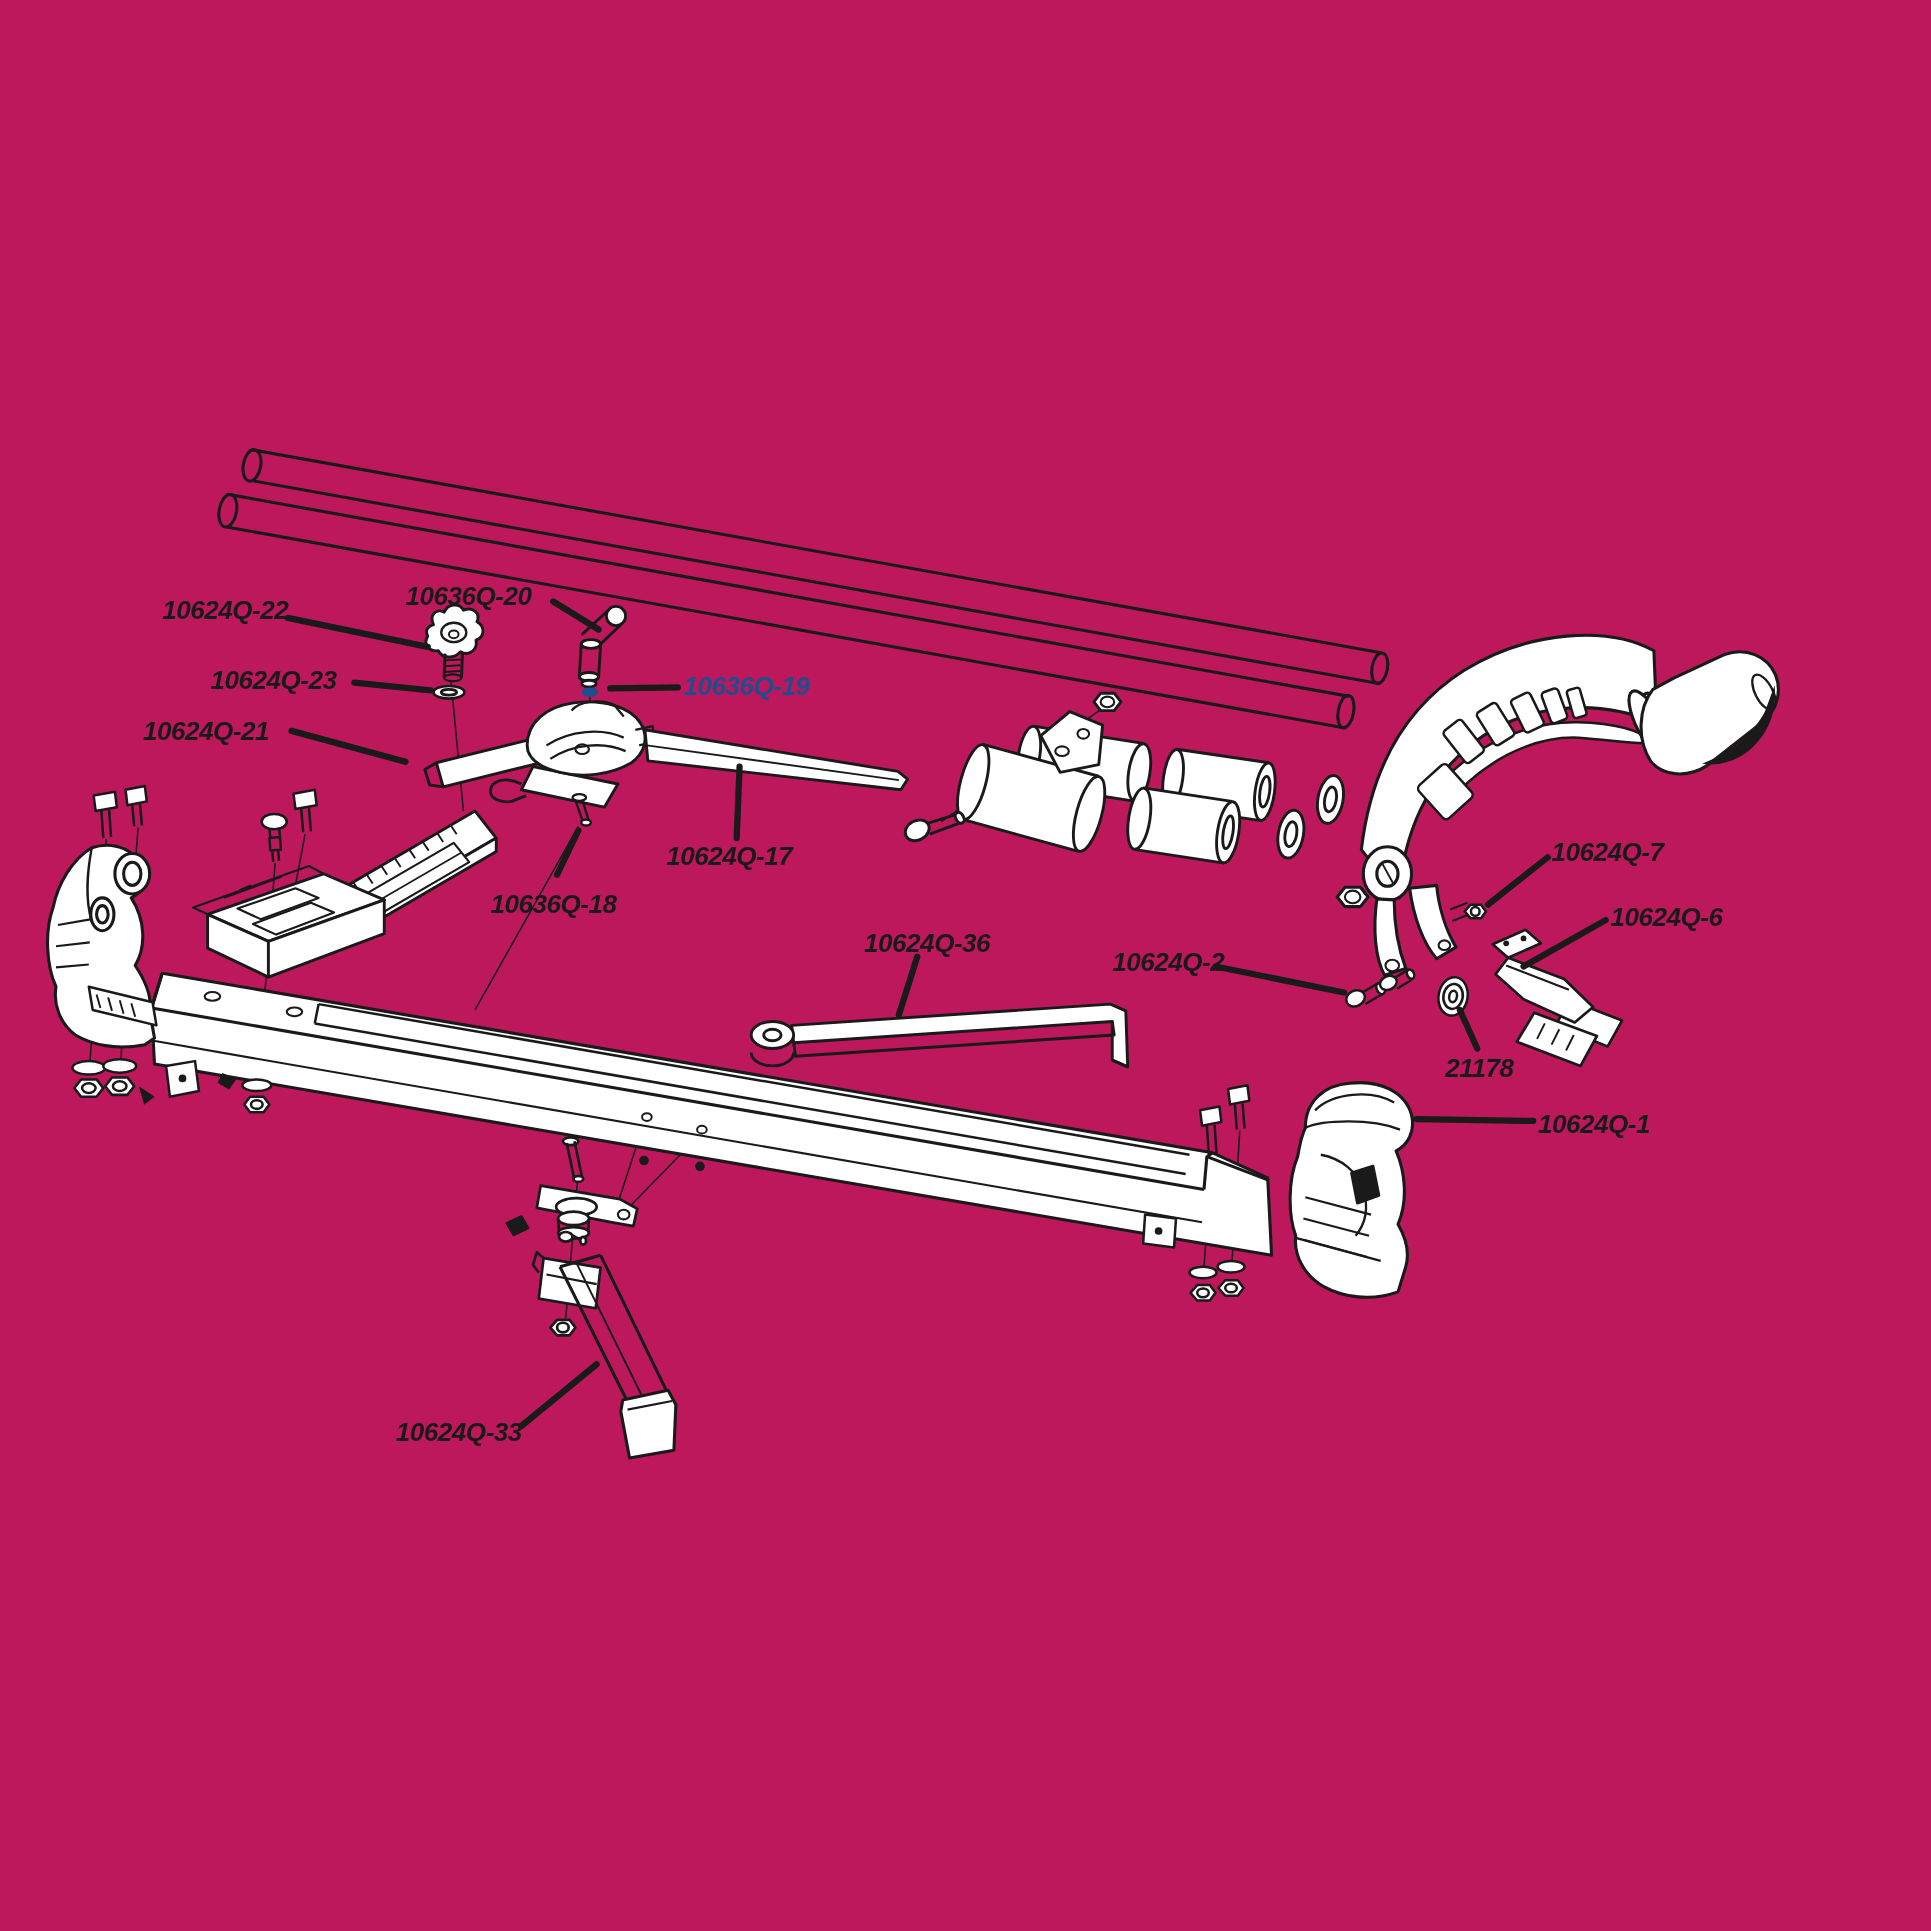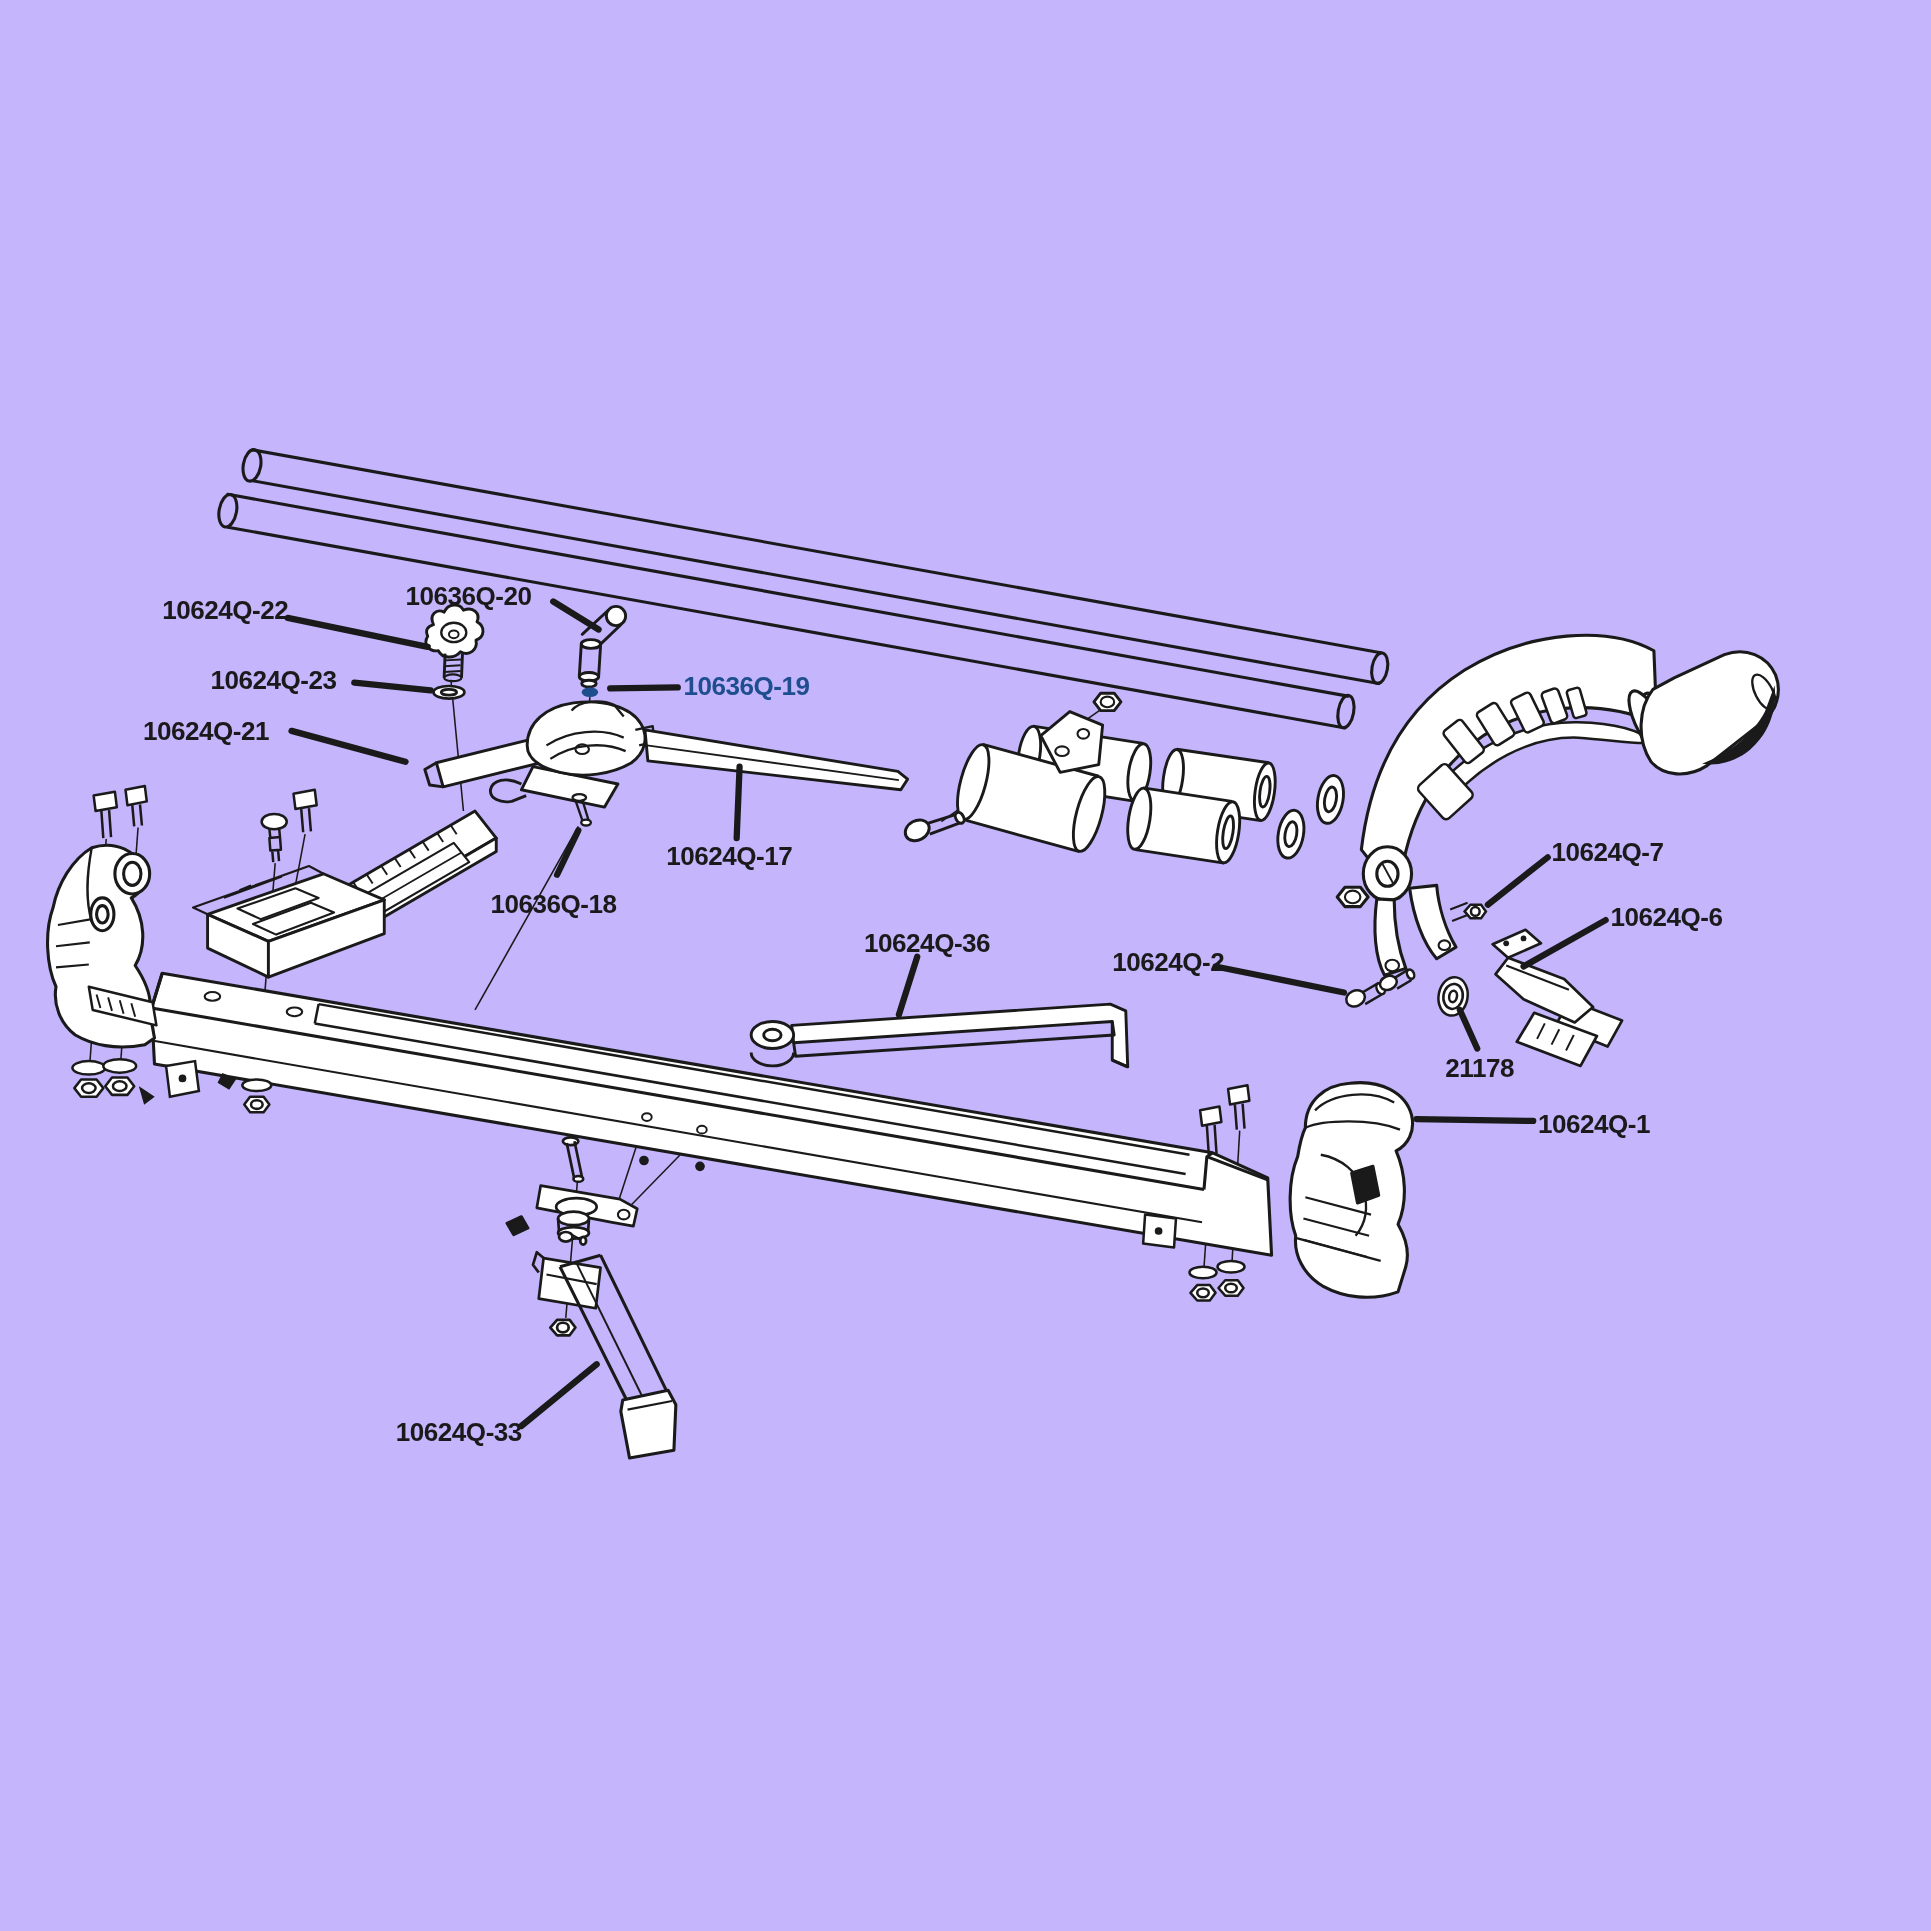--- a/index.html
+++ b/index.html
@@ -1,16 +1,16 @@
 <!DOCTYPE html>
 <html><head>
 <meta charset="utf-8">
 <style>
   html,body{margin:0;padding:0;background:#ffffff;}
-  .stage{width:1931px;height:1931px;background:#c4b5fd;position:relative;font-family:"Liberation Sans",sans-serif;}
+  .stage{width:1931px;height:1931px;background:#be185d;position:relative;font-family:"Liberation Sans",sans-serif;font-style:italic;}
   svg{display:block;}
   text.plbl{font-family:"Liberation Sans",sans-serif;font-weight:bold;font-size:27px;letter-spacing:-0.5px;}
 </style>
 </head>
 <body>
 
 <div class="stage">
 <svg width="1931" height="1931" viewBox="0 0 2000 2000">
 
   <g stroke="#1a1a1a" stroke-width="3.2" fill="none" stroke-linecap="round">

